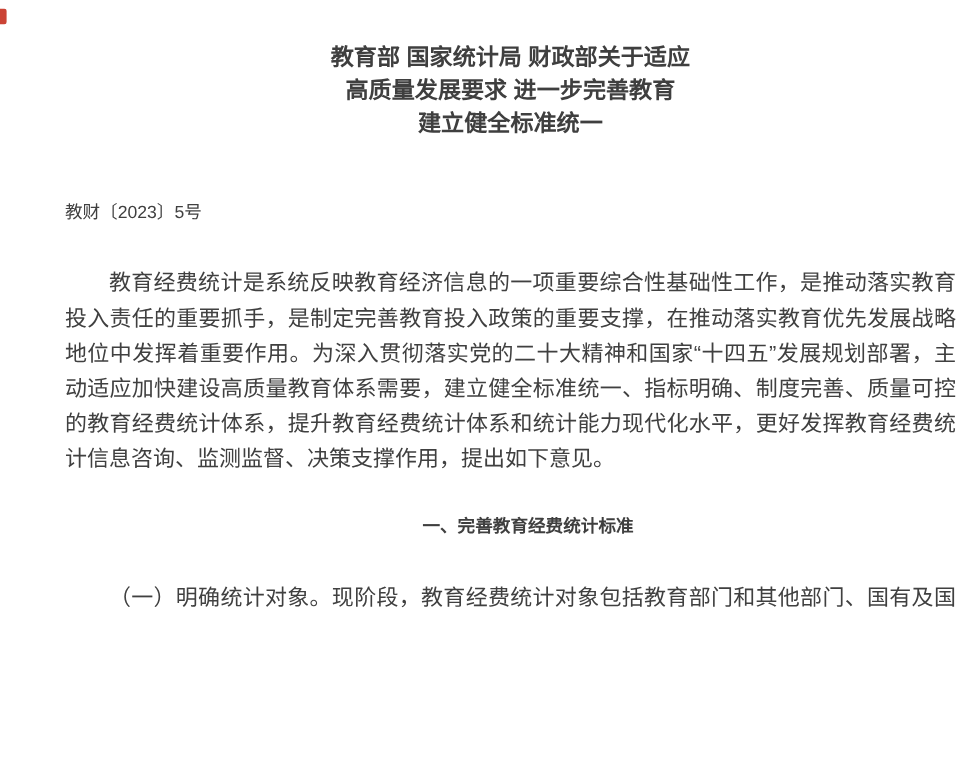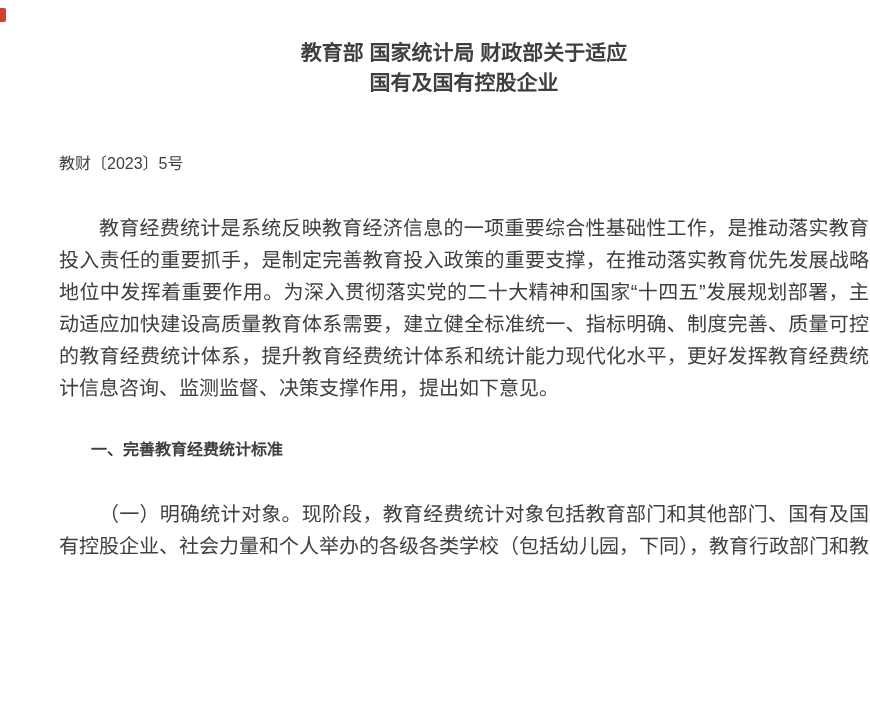--- a/index.html
+++ b/index.html
@@ -65,33 +65,35 @@
     color: #404040;
     word-break: break-all;
   }
   .section-heading {
     margin: 30px 0 0 0;
     font-size: 16px;
     line-height: 32px;
     font-weight: bold;
     text-indent: 2em;
     color: #3f3f3f;
+    text-align: center;
   }
   .body-para.second { }
 </style>
 </head>
 <body>
 
 <div class="page">
   <div class="corner-mark"></div>
 
   <article class="doc">
     <h1 class="title">
       <span class="t-line">教育部 国家统计局 财政部关于适应</span>
-      <span class="t-line">国有及国有控股企业</span>
+      <span class="t-line">高质量发展要求 进一步完善教育</span>
+      <span class="t-line">建立健全标准统一</span>
     </h1>
 
     <p class="doc-number">教财〔2023〕5号</p>
 
 
     <p class="body-para">教育经费统计是系统反映教育经济信息的一项重要综合性基础性工作，是推动落实教育投入责任的重要抓手，是制定完善教育投入政策的重要支撑，在推动落实教育优先发展战略地位中发挥着重要作用。为深入贯彻落实党的二十大精神和国家“十四五”发展规划部署，主动适应加快建设高质量教育体系需要，建立健全标准统一、指标明确、制度完善、质量可控的教育经费统计体系，提升教育经费统计体系和统计能力现代化水平，更好发挥教育经费统计信息咨询、监测监督、决策支撑作用，提出如下意见。</p>
 
     <h2 class="section-heading">一、完善教育经费统计标准</h2>
 
     <p class="body-para second">（一）明确统计对象。现阶段，教育经费统计对象包括教育部门和其他部门、国有及国有控股企业、社会力量和个人举办的各级各类学校（包括幼儿园，下同），教育行政部门和教育事业单位等。各地要严格按照国家规定的教育经费统计对象范围组织开展数据采集，确保应采尽采。要落实属地管理原则，严格按照维护时间、内容和要求，做好本地区教育经费统计调查基本单位名录库的更新维护工作，及时掌握基本单位变动情况。</p>

